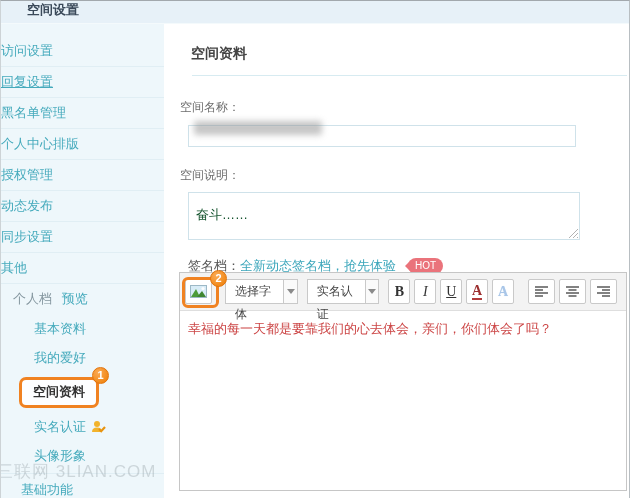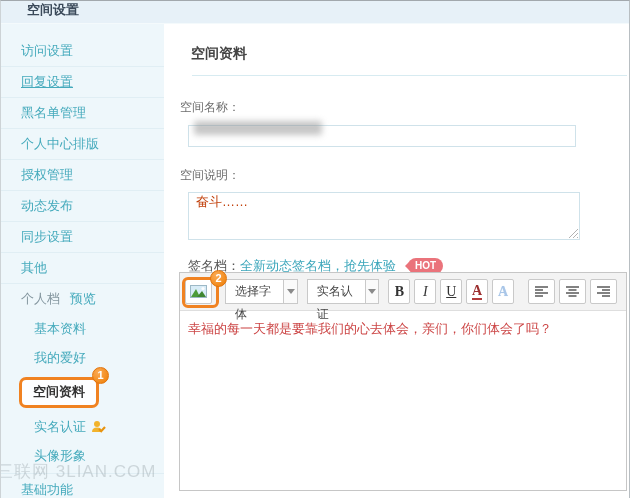--- a/index.html
+++ b/index.html
@@ -28,29 +28,28 @@
   }
   
   .sidebar {
     position: absolute; top: 23px; left: 0; bottom: 0;
     width: 163px;
     background: #eef7fb;
   }
   .nav { list-style: none; padding-top: 12px; }
   .nav-item {
     height: 31px; line-height: 30px;
-    padding-left: 20px;
     font-size: 13px; color: #45aabc;
     border-bottom: 1px solid #e0eef4;
     cursor: pointer;
   }
   .nav-item .u { text-decoration: underline; }
   .group-row {
     height: 30px; line-height: 30px;
-    padding-left: 20px; font-size: 13px; color: #84969f;
+    padding-left: 12px; font-size: 13px; color: #84969f;
   }
   .group-row .preview { color: #45aabc; margin-left: 6px; text-decoration: none; cursor: pointer; }
   .sub-item {
     height: 29px; line-height: 29px;
     padding-left: 33px; font-size: 13px; color: #45aabc;
     cursor: pointer;
   }
   .current-row {
     height: 40px;
     display: flex; align-items: center;
@@ -113,41 +112,41 @@
     position: absolute; left: 5px; top: -5px;
     width: 128px; height: 14px;
     background: #8e8e8e; opacity: .5;
     filter: blur(3px); border-radius: 2px;
   }
   .textareabox {
     position: relative;
     margin: 8px 0 0 24px;
     width: 392px; height: 48px;
     border: 1px solid #cfe2ea;
-    padding: 0 7px;
-    font-size: 13px; color: #c2410c;
+    padding: 13px 7px;
+    font-size: 13px; color: #14532d;
     background: #fff;
   }
   .resize-corner {
     position: absolute; right: 1px; bottom: 1px;
     width: 10px; height: 10px;
     background: repeating-linear-gradient(-45deg, #b2b2b2 0 1px, transparent 1px 3px);
     clip-path: polygon(100% 0, 0 100%, 100% 100%);
     cursor: nwse-resize;
   }
   .sig-row {
     margin: 17px 0 0 24px;
     display: flex; align-items: center;
     font-size: 13px; color: #555;
   }
   .sig-link { color: #3ba6bb; text-decoration: none; margin-left: 0; cursor: pointer; }
   .hot {
     position: relative; margin-left: 12px;
     background: #ea737b; color: #fff;
-    font-size: 10px; font-weight: bold;
+    font-size: 10px; font-weight: normal;
     padding: 2px 7px; border-radius: 8px;
     line-height: 12px;
   }
   .hot::before {
     content: ""; position: absolute; left: -8px; top: 3px;
     border: 5px solid transparent; border-right: 5px solid #ea737b;
   }
   
   .editor {
     position: absolute; left: 15px; right: 2px; top: 248px; bottom: 7px;

